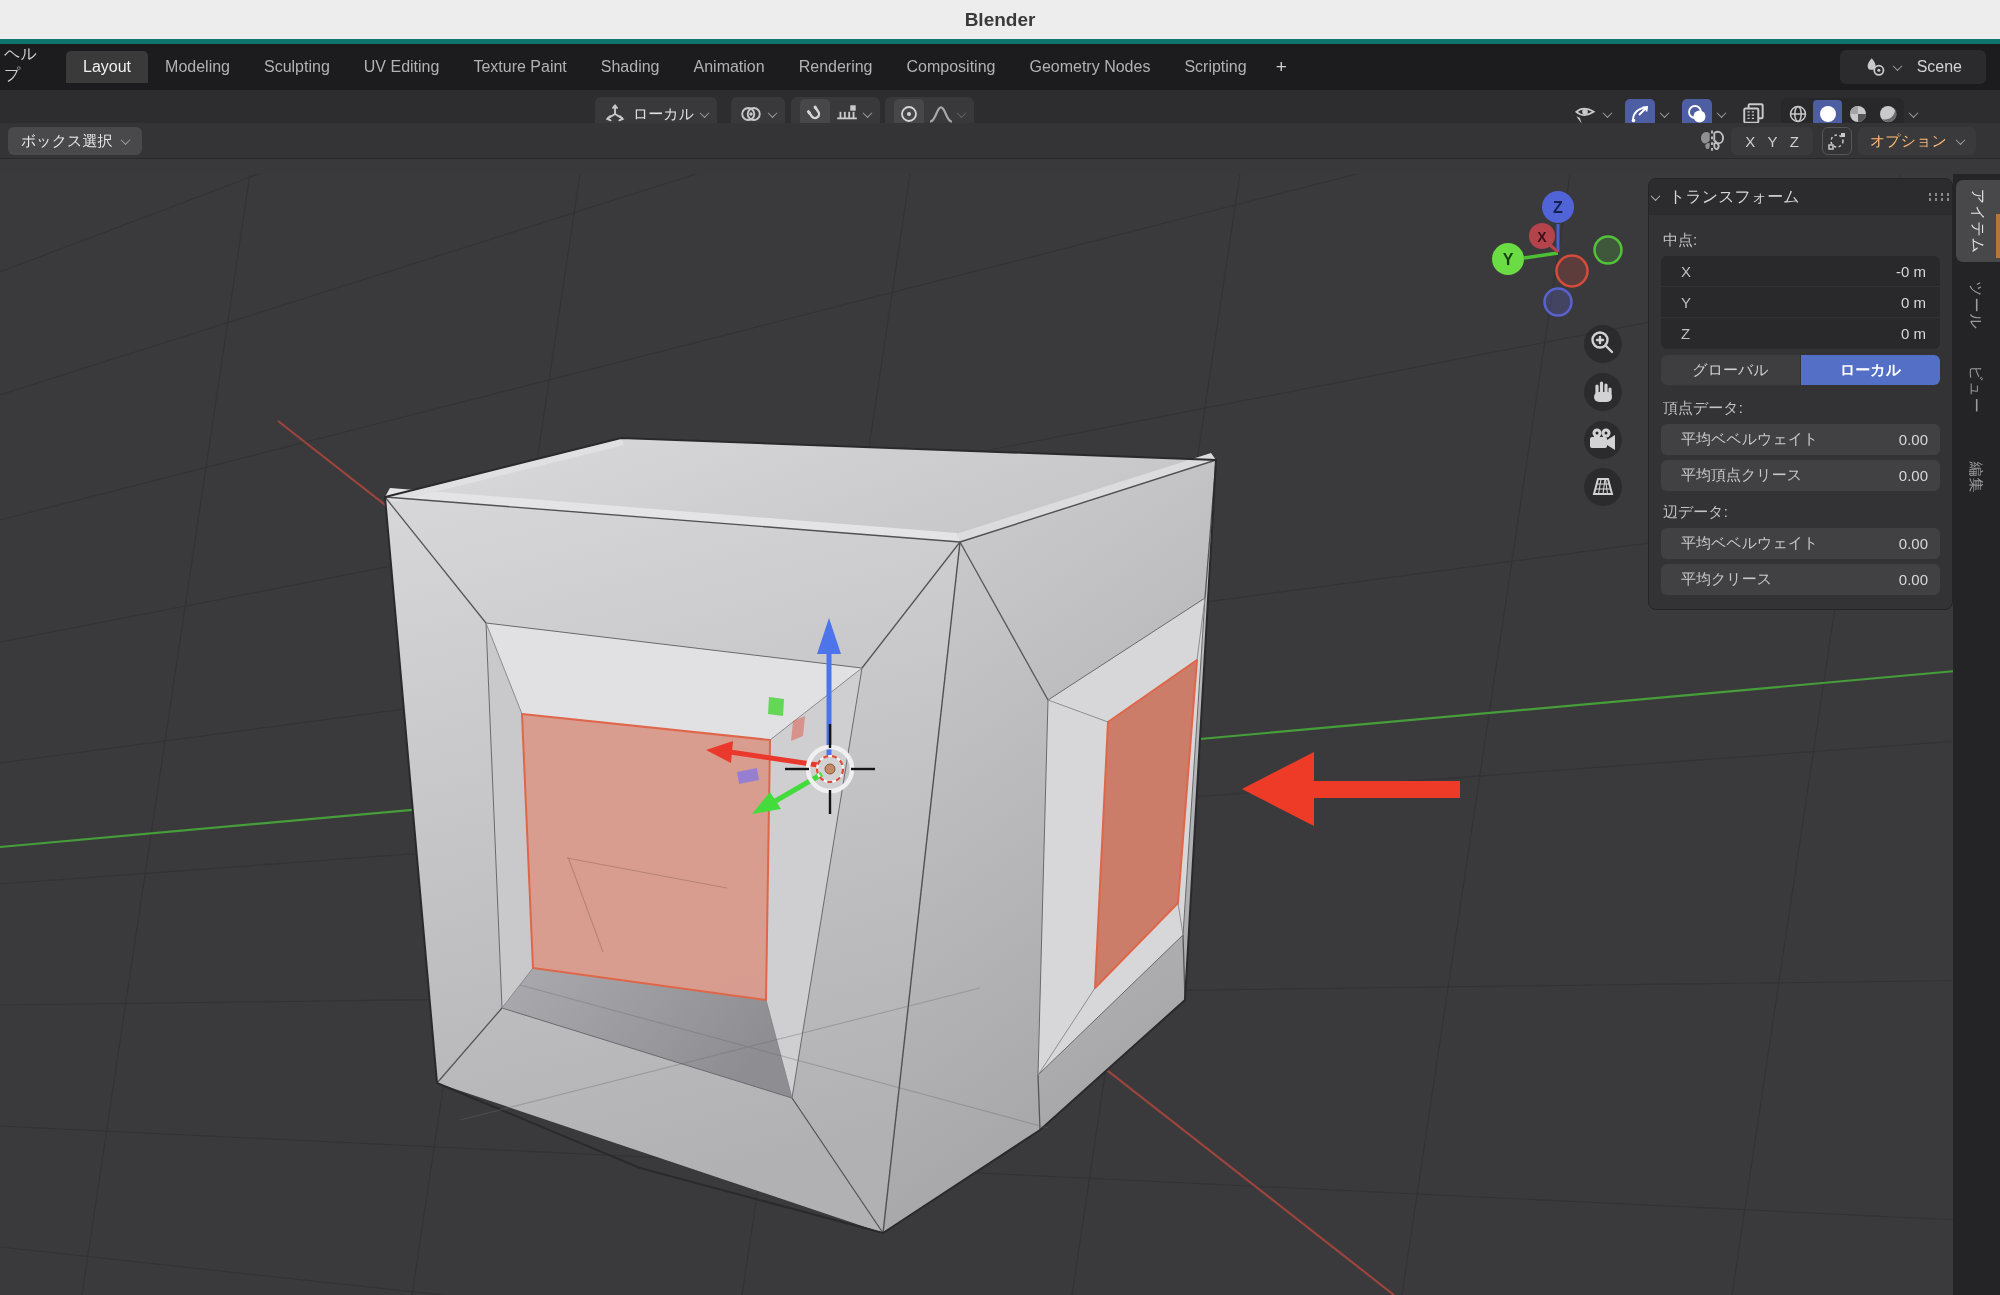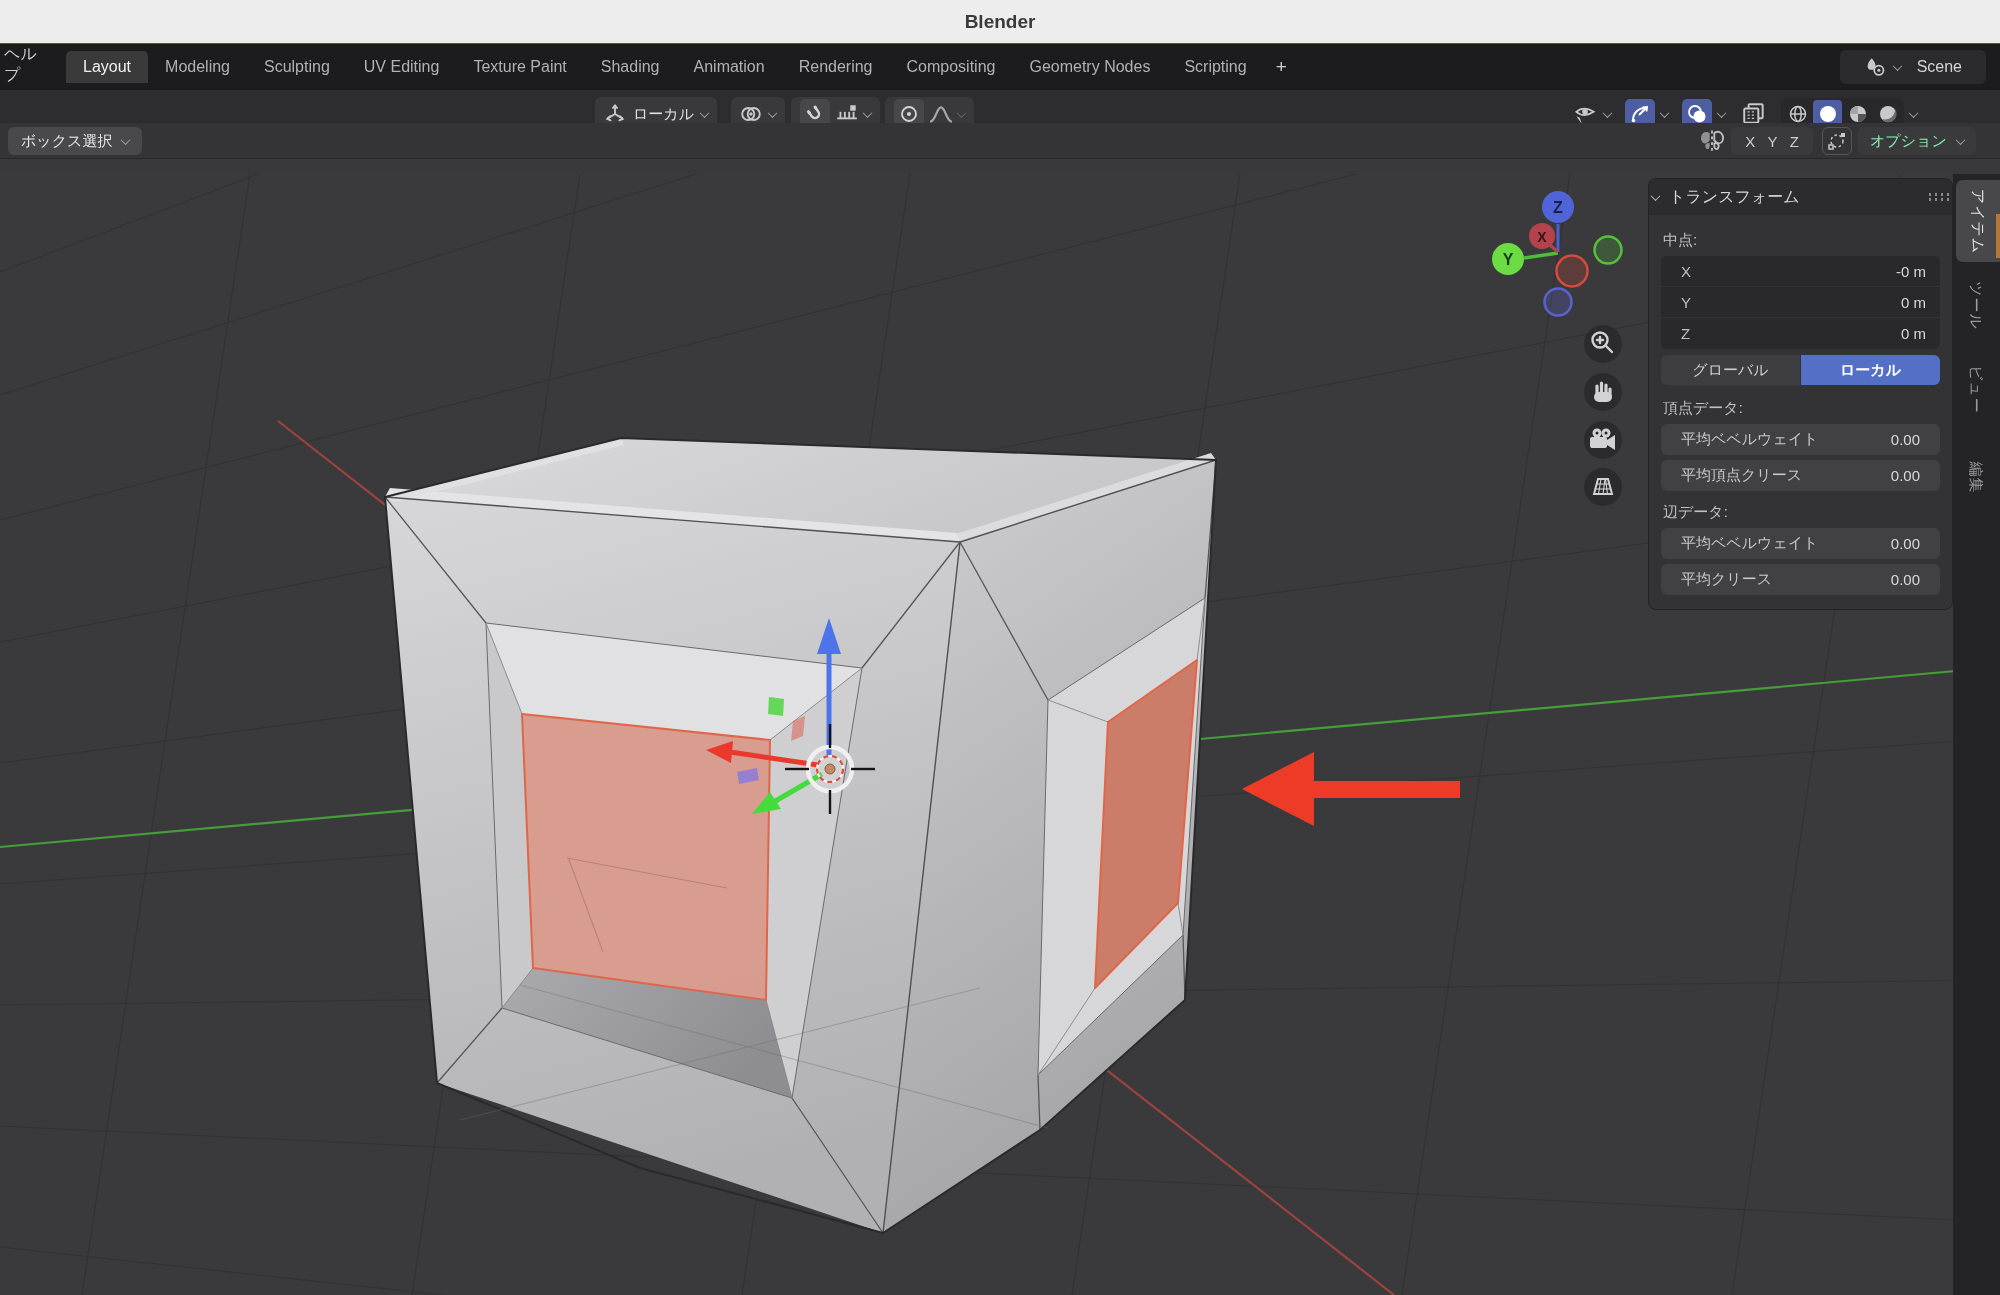--- a/index.html
+++ b/index.html
@@ -2,21 +2,21 @@
 <html><head>
 <meta charset="utf-8">
 <style>
   * { margin:0; padding:0; box-sizing:border-box; }
   html,body { width:2000px; height:1295px; overflow:hidden; background:#39393b;
     font-family:"Liberation Sans","DejaVu Sans",sans-serif; }
   #root { position:relative; width:2000px; height:1295px; overflow:hidden; }
 
   
   .titlebar { position:absolute; left:0; top:0; width:2000px; height:44px;
-    background:#ededee; border-bottom:1px solid #0f766e; display:flex;
+    background:#ededee; border-bottom:5px solid #0f766e; display:flex;
     align-items:center; justify-content:center; }
   .titlebar .t { font-size:19px; font-weight:bold; color:#3a3a3a; }
 
   
   .tabbar { position:absolute; left:0; top:44px; width:2000px; height:46px;
     background:#1c1c1e; display:flex; align-items:flex-start; }
   .tab-overflow { color:#cfcfcf; font-size:16px; margin-left:4px; width:46px; }
   .wtabs { display:flex; align-items:center; margin-left:16px; height:100%; }
   .wtab { padding:7px 17px; font-size:16px; color:#b2b2b2; border-radius:5px 5px 0 0; cursor:default; }
   .wtab.active { background:#3a3a3b; color:#f0f0f0; }
@@ -52,21 +52,21 @@
   .toolrow { position:absolute; left:0; top:123px; width:2000px; height:36px;
     background:#343436; border-bottom:1px solid #28282a; }
   .toolbtn { position:absolute; top:4px; height:28px; background:#49494c; border-radius:6px;
     display:flex; align-items:center; padding:0 13px; gap:10px; }
   .toolbtn .val { color:#e8e8e8; font-size:15px; }
   .xyz-pill { position:absolute; top:4px; left:1731px; width:82px; height:28px; background:#3a3a3d;
     border-radius:6px; display:flex; align-items:center; justify-content:space-around; padding:0 8px; }
   .xyz-pill span { color:#d0d0d0; font-size:15px; }
   .opt-pill { position:absolute; top:4px; left:1858px; height:28px; background:#3a3a3d;
     border-radius:6px; display:flex; align-items:center; padding:0 12px; gap:10px; }
-  .opt-pill .val { color:#86efac; font-size:15px; }
+  .opt-pill .val { color:#fdba74; font-size:15px; }
   .ppx-box { position:absolute; top:4px; left:1822px; width:30px; height:28px; border:1px solid #56565a;
     border-radius:6px; display:flex; align-items:center; justify-content:center; }
 
   
   .npanel { position:absolute; left:1648px; top:178px; width:305px; background:#333335;
     border:1px solid #242426; border-radius:8px; overflow:hidden; }
   .np-head { height:36px; background:#2c2c2e; display:flex; align-items:center; padding:0 3px; }
   .np-title { color:#d8d8d8; font-size:16px; margin-left:10px; flex:1; }
   .np-grip { width:22px; height:10px;
     background-image:radial-gradient(#8a8a8c 1.3px, transparent 1.4px);
@@ -78,21 +78,21 @@
     padding:0 14px 0 20px; border-bottom:1px solid #323234; }
   .vec-row:last-child { border-bottom:none; }
   .vec-row .l { color:#c0c0c0; font-size:15px; }
   .vec-row .v { color:#d8d8d8; font-size:15px; }
   .seg-row { display:flex; gap:1px; margin-top:6px; }
   .seg { flex:1; height:30px; display:flex; align-items:center; justify-content:center;
     font-size:15px; }
   .seg.off { background:#3e3e40; color:#cfcfcf; border-radius:6px 0 0 6px; }
   .seg.on  { background:#5470c6; color:#ffffff; border-radius:0 6px 6px 0; font-weight:bold; }
   .data-row { height:31px; background:#414144; border-radius:6px; margin-bottom:5px;
-    display:flex; align-items:center; justify-content:space-between; padding:0 20px 0 20px; }
+    display:flex; align-items:center; justify-content:space-between; padding:0 12px 0 20px; }
   .data-row .l { color:#c8c8c8; font-size:15px; }
   .data-row .v { color:#d8d8d8; font-size:15px; }
 
   
   .tabstrip { position:absolute; left:1953px; top:174px; width:47px; height:1121px;
     background:#242426; }
   .vtab { position:absolute; left:0; width:44px; display:flex; align-items:center;
     justify-content:center; }
   .vtab span { transform:rotate(90deg); white-space:nowrap; font-size:15px;
     color:#9c9c9e; letter-spacing:1px; }

